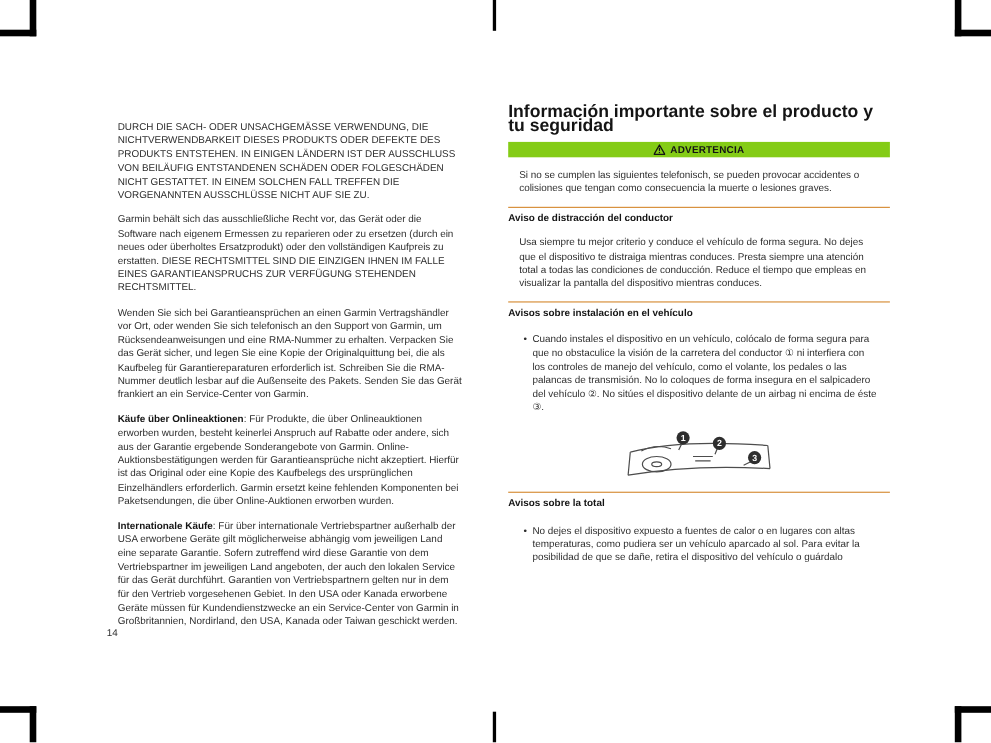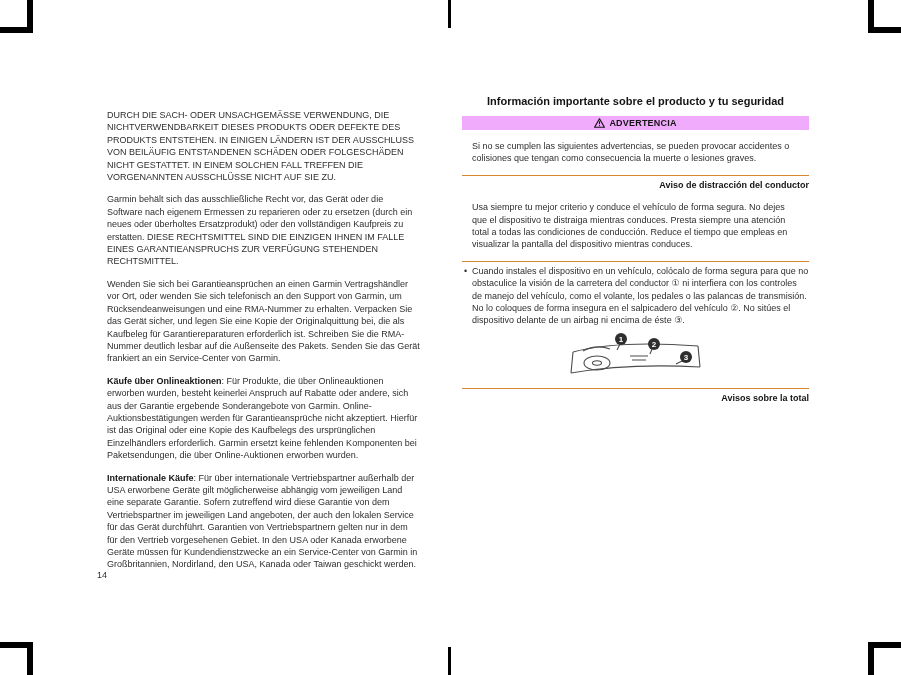--- a/index.html
+++ b/index.html
@@ -14,33 +14,33 @@
   .mark { position: absolute; background: #000; }
 
   .col { position: absolute; font-size: 9px; line-height: 12.4px; }
   #left-col  { left: 97px;  top: 99px; width: 333px; }
   #right-col { left: 462px; top: 95px; width: 347px; }
 
   p { margin: 10px; }
   b { color: #141414; }
 
   .title {
-    font-size: 11px; line-height: 13px; font-weight: bold;
-    color: #141414; text-align: center; margin: 0 0 8px 0;
+    font-size: 16px; line-height: 13px; font-weight: bold;
+    color: #141414; text-align: left; margin: 0 0 8px 0;
   }
   .warn-banner {
-    background: #f0abfc; height: 14px;
+    background: #84cc16; height: 14px;
     display: flex; align-items: center; justify-content: center; gap: 4px;
     font-size: 9px; font-weight: bold; color: #141414;
     margin-bottom: 3px; letter-spacing: 0.2px;
   }
-  .subhead { font-size: 9px; line-height: 12.4px; font-weight: bold; color: #141414; margin: 0; text-align: right; }
+  .subhead { font-size: 9px; line-height: 12.4px; font-weight: bold; color: #141414; margin: 0; }
   .sep { border: none; border-top: 1px solid #d4872c; margin: 3px 0; height: 0; }
 
-  ul { margin: 0; padding: 0; list-style: none; }
+  ul { margin: 12px; padding: 0; list-style: none; }
   li { position: relative; padding-left: 10px; }
   li::before { content: "\2022"; position: absolute; left: 2px; top: 0; }
 
   .illus-wrap { text-align: center; margin: 3px 0 2px 0; }
   .illus text { font-family: "Liberation Sans", sans-serif; font-weight: bold; }
 
   #page-number { position: absolute; left: 97px; top: 570px; font-size: 9px; color: #2e2e2e; }
 </style>
 </head>
 <body>
@@ -73,27 +73,28 @@
 
     <div class="warn-banner">
       <svg width="11" height="10" viewBox="0 0 12 11">
         <path d="M6 0.9 L11.4 10.2 H0.6 Z" fill="none" stroke="#141414" stroke-width="1.3" stroke-linejoin="round"></path>
         <rect x="5.4" y="3.6" width="1.2" height="3.2" fill="#141414"></rect>
         <rect x="5.4" y="7.8" width="1.2" height="1.2" fill="#141414"></rect>
       </svg>
       <span>ADVERTENCIA</span>
     </div>
 
-    <p>Si no se cumplen las siguientes advertencias, se pueden provocar accidentes o colisiones que tengan como consecuencia la muerte o lesiones graves.</p>
+    <p>Si no se cumplen las siguientes telefonisch, se pueden provocar accidentes o colisiones que tengan como consecuencia la muerte o lesiones graves.</p>
     <hr class="sep">
 
     <h2 class="subhead">Aviso de distracción del conductor</h2>
     <p>Usa siempre tu mejor criterio y conduce el vehículo de forma segura. No dejes que el dispositivo te distraiga mientras conduces. Presta siempre una atención total a todas las condiciones de conducción. Reduce el tiempo que empleas en visualizar la pantalla del dispositivo mientras conduces.</p>
     <hr class="sep">
 
+    <h2 class="subhead">Avisos sobre instalación en el vehículo</h2>
     <ul>
       <li>Cuando instales el dispositivo en un vehículo, colócalo de forma segura para que no obstaculice la visión de la carretera del conductor ① ni interfiera con los controles de manejo del vehículo, como el volante, los pedales o las palancas de transmisión. No lo coloques de forma insegura en el salpicadero del vehículo ②. No sitúes el dispositivo delante de un airbag ni encima de éste ③.</li>
     </ul>
 
     <div class="illus-wrap">
       <svg class="illus" width="132" height="52" viewBox="0 0 132 52">
         <g fill="none" stroke="#4d4d4d" stroke-width="1.1">
           <path d="M3 22 Q 48 10 128 16"></path>
           <path d="M1 43 Q 58 33 130 37"></path>
           <path d="M3 22 L1 43 M128 16 L130 37"></path>
@@ -110,17 +111,20 @@
           <text x="84" y="16.8" text-anchor="middle" font-size="8" fill="#ffffff">2</text>
           <circle cx="116" cy="27" r="6" fill="#2e2e2e"></circle>
           <text x="116" y="29.8" text-anchor="middle" font-size="8" fill="#ffffff">3</text>
         </g>
       </svg>
     </div>
 
     <hr class="sep">
 
     <h2 class="subhead">Avisos sobre la total</h2>
+    <ul>
+      <li>No dejes el dispositivo expuesto a fuentes de calor o en lugares con altas temperaturas, como pudiera ser un vehículo aparcado al sol. Para evitar la posibilidad de que se dañe, retira el dispositivo del vehículo o guárdalo</li>
+    </ul>
   </div>
 
   <div id="page-number">14</div>
 
 </div>
 
 </body></html>

